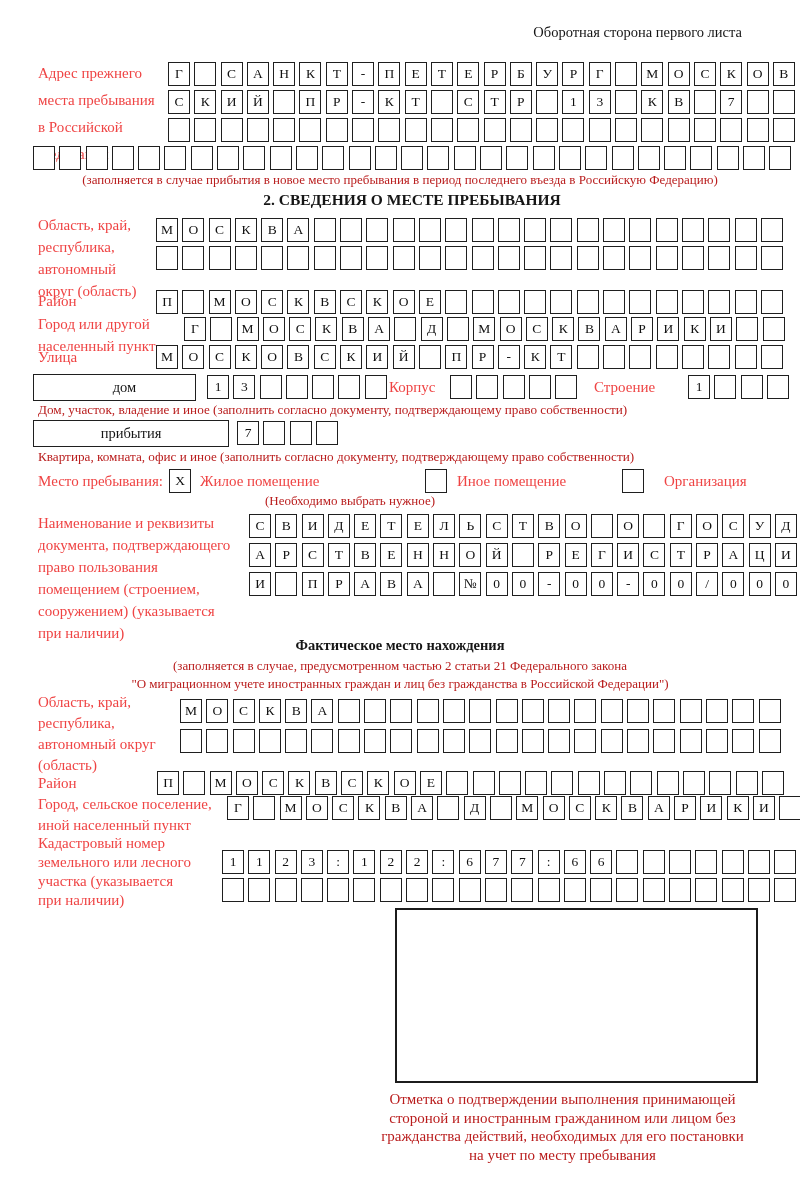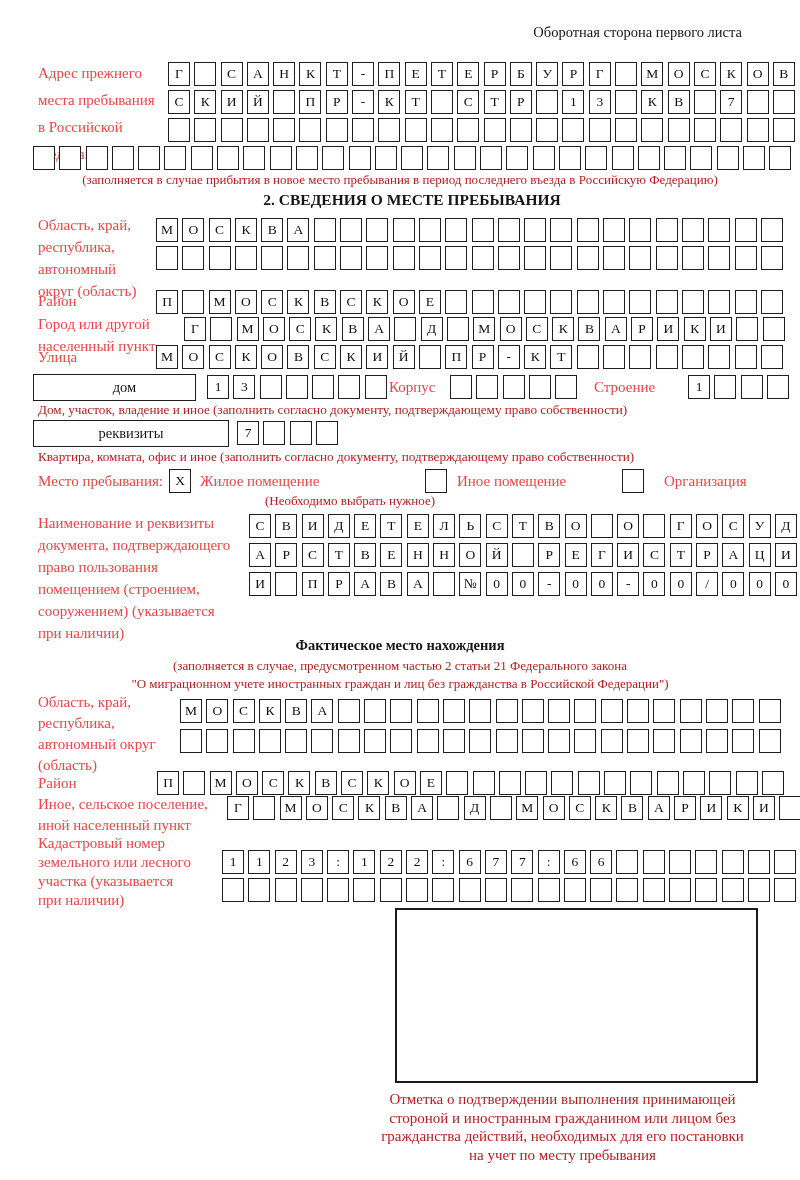--- a/index.html
+++ b/index.html
@@ -309,21 +309,21 @@
     </div>
   <div class="abs label" style="left:594px;top:376px;">Строение</div>
   <div class="boxrow" style="left:688px;top:375px;">
       <div class="cell">1</div>
       <div class="cell"></div>
       <div class="cell"></div>
       <div class="cell"></div>
     </div>
   <div class="abs note" style="left:38px;top:402px;font-size:13.2px;">Дом, участок, владение и иное (заполнить согласно документу, подтверждающему право собственности)</div>
 
-  <div class="namebox" style="left:33px;top:420px;width:196px;">реквизиты</div>
+  <div class="namebox" style="left:33px;top:420px;width:196px;">прибытия</div>
   <div class="boxrow" style="left:237px;top:421px;">
       <div class="cell">7</div>
       <div class="cell"></div>
       <div class="cell"></div>
       <div class="cell"></div>
     </div>
   <div class="abs note" style="left:38px;top:449px;font-size:13.2px;">Квартира, комната, офис и иное (заполнить согласно документу, подтверждающему право собственности)</div>
 
   <div class="abs note" style="left:180px;top:493px;width:340px;text-align:center;">(Необходимо выбрать нужное)</div>
   <div class="abs" style="left:38px;top:469px;width:760px;height:26px;">
@@ -492,21 +492,21 @@
       <div class="cell"></div>
       <div class="cell"></div>
       <div class="cell"></div>
       <div class="cell"></div>
       <div class="cell"></div>
       <div class="cell"></div>
       <div class="cell"></div>
       <div class="cell"></div>
     </div>
 
-  <div class="abs label" style="left:38px;top:794px;line-height:21px;width:190px;">Иное, сельское поселение,
+  <div class="abs label" style="left:38px;top:794px;line-height:21px;width:190px;">Город, сельское поселение,
 иной населенный пункт</div>
   <div class="boxrow" style="left:227px;top:796px;">
       <div class="cell">Г</div>
       <div class="cell"></div>
       <div class="cell">М</div>
       <div class="cell">О</div>
       <div class="cell">С</div>
       <div class="cell">К</div>
       <div class="cell">В</div>
       <div class="cell">А</div>

